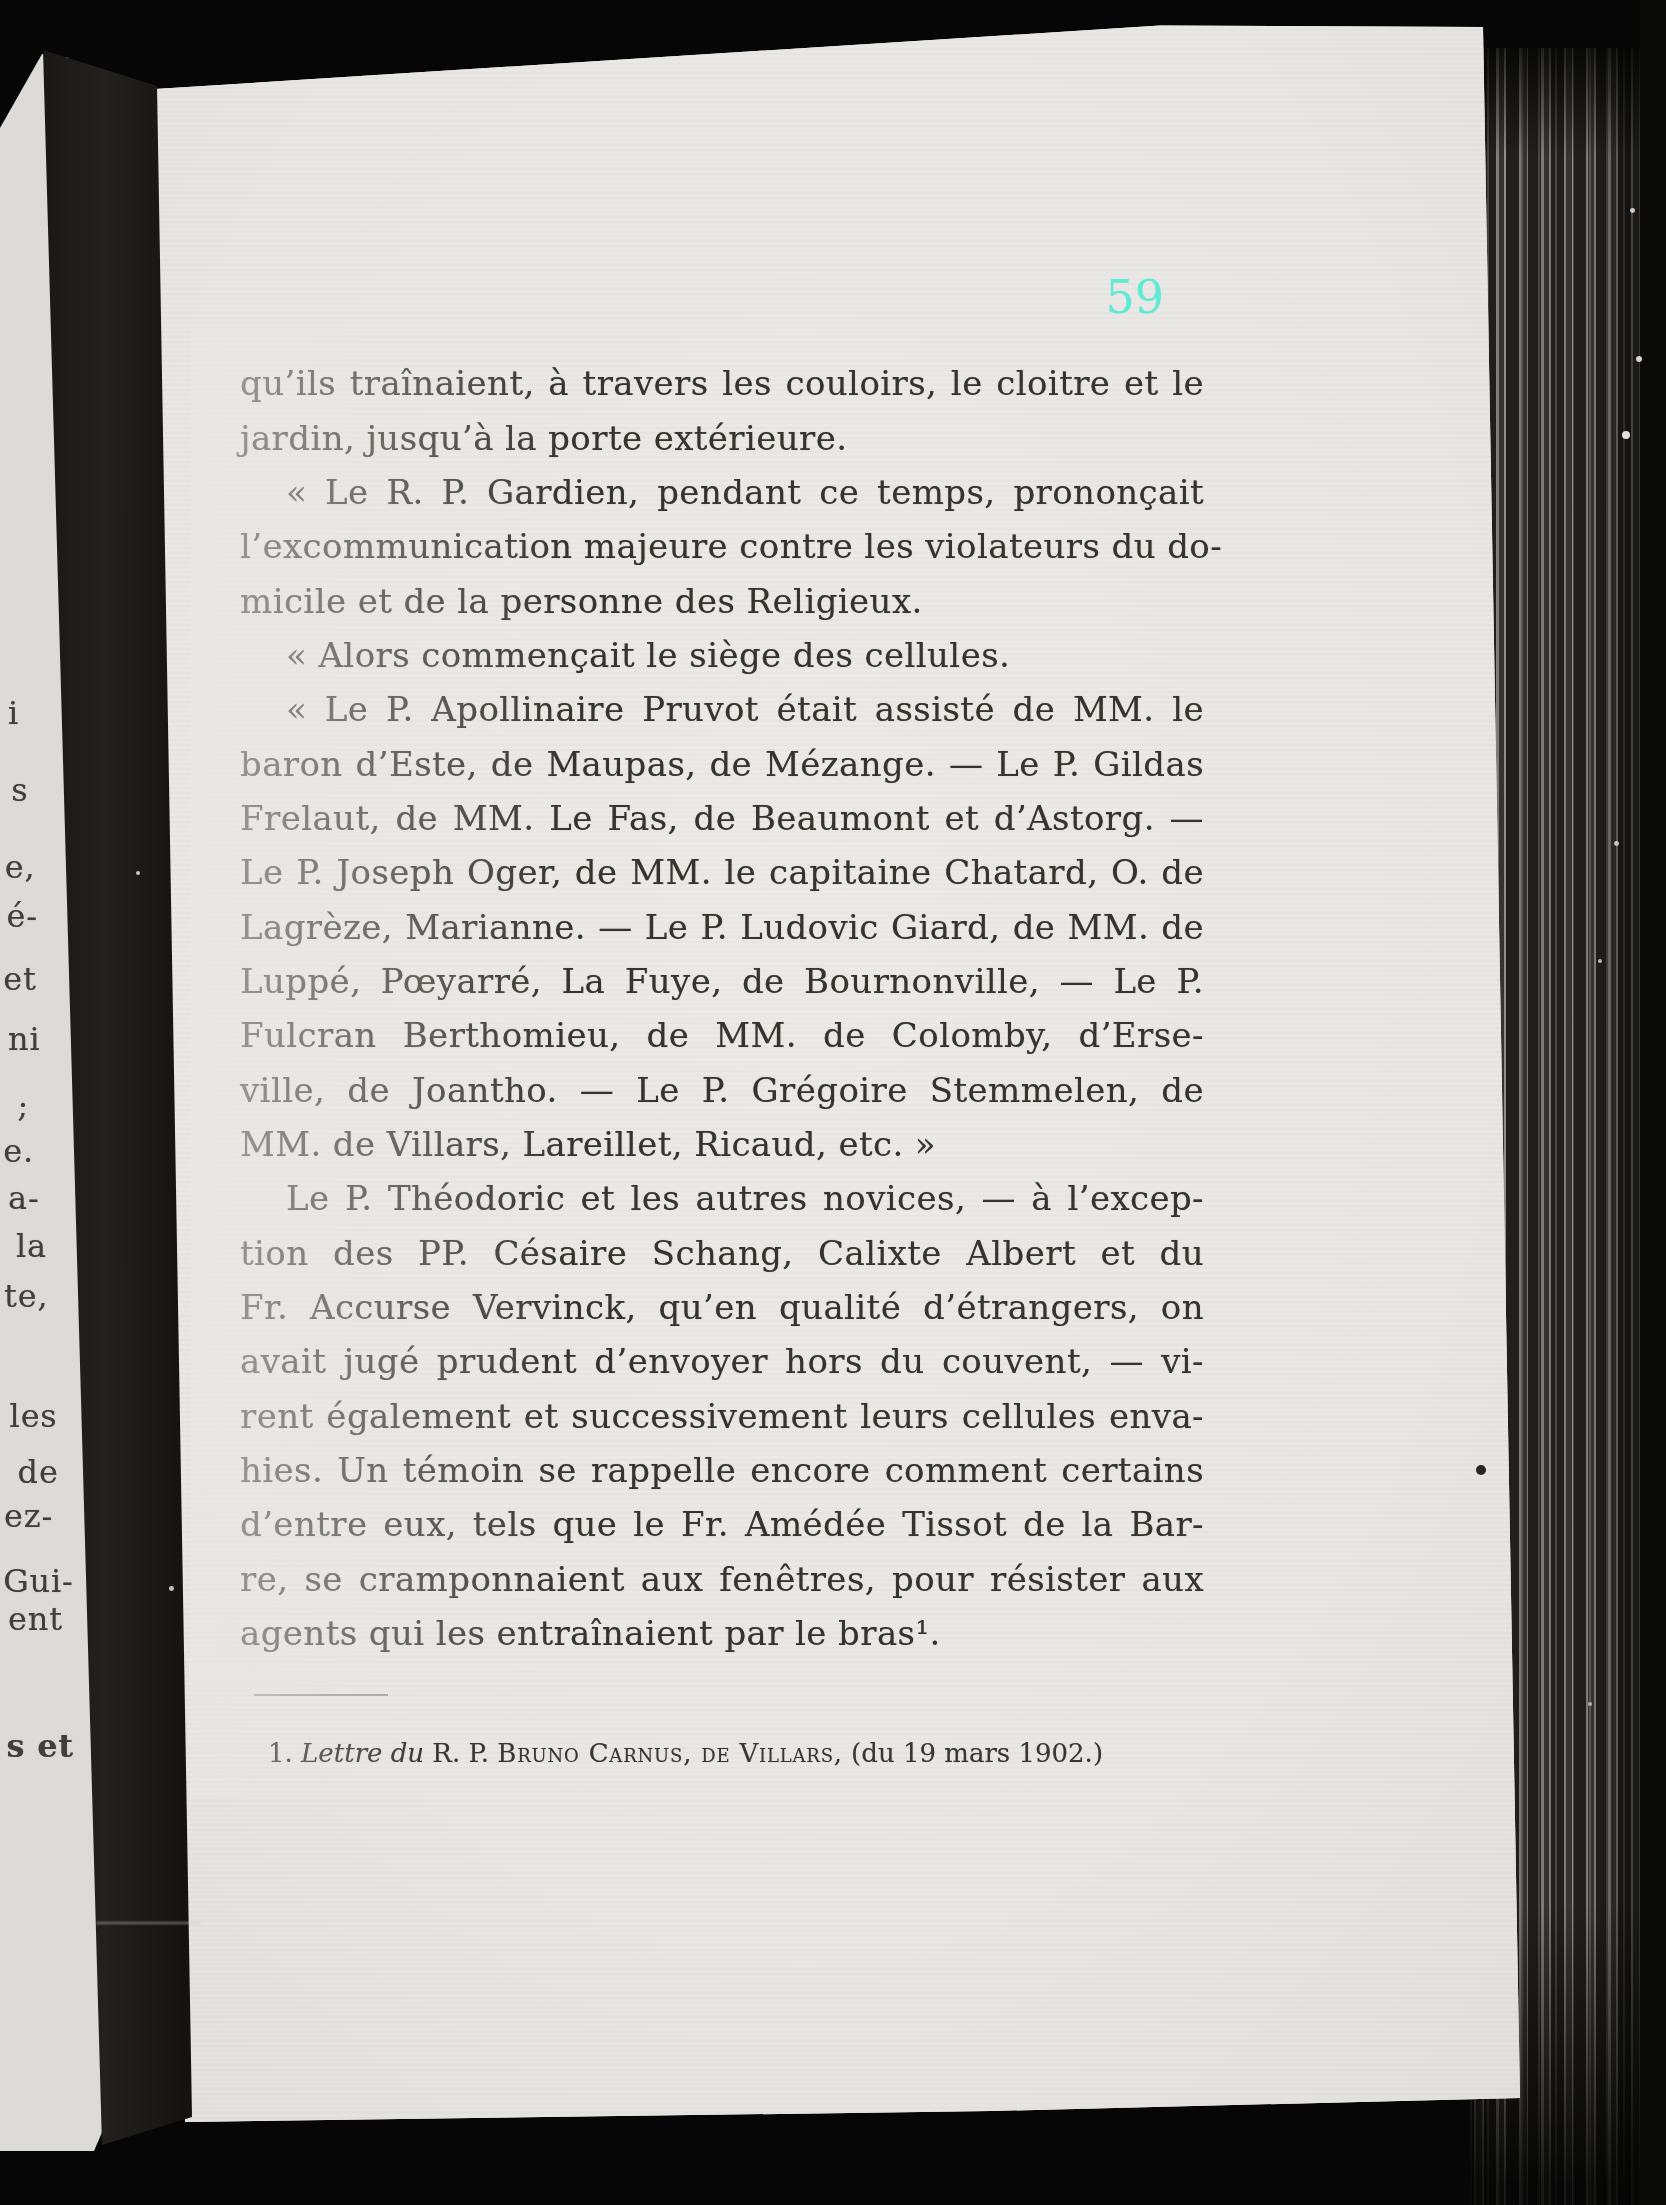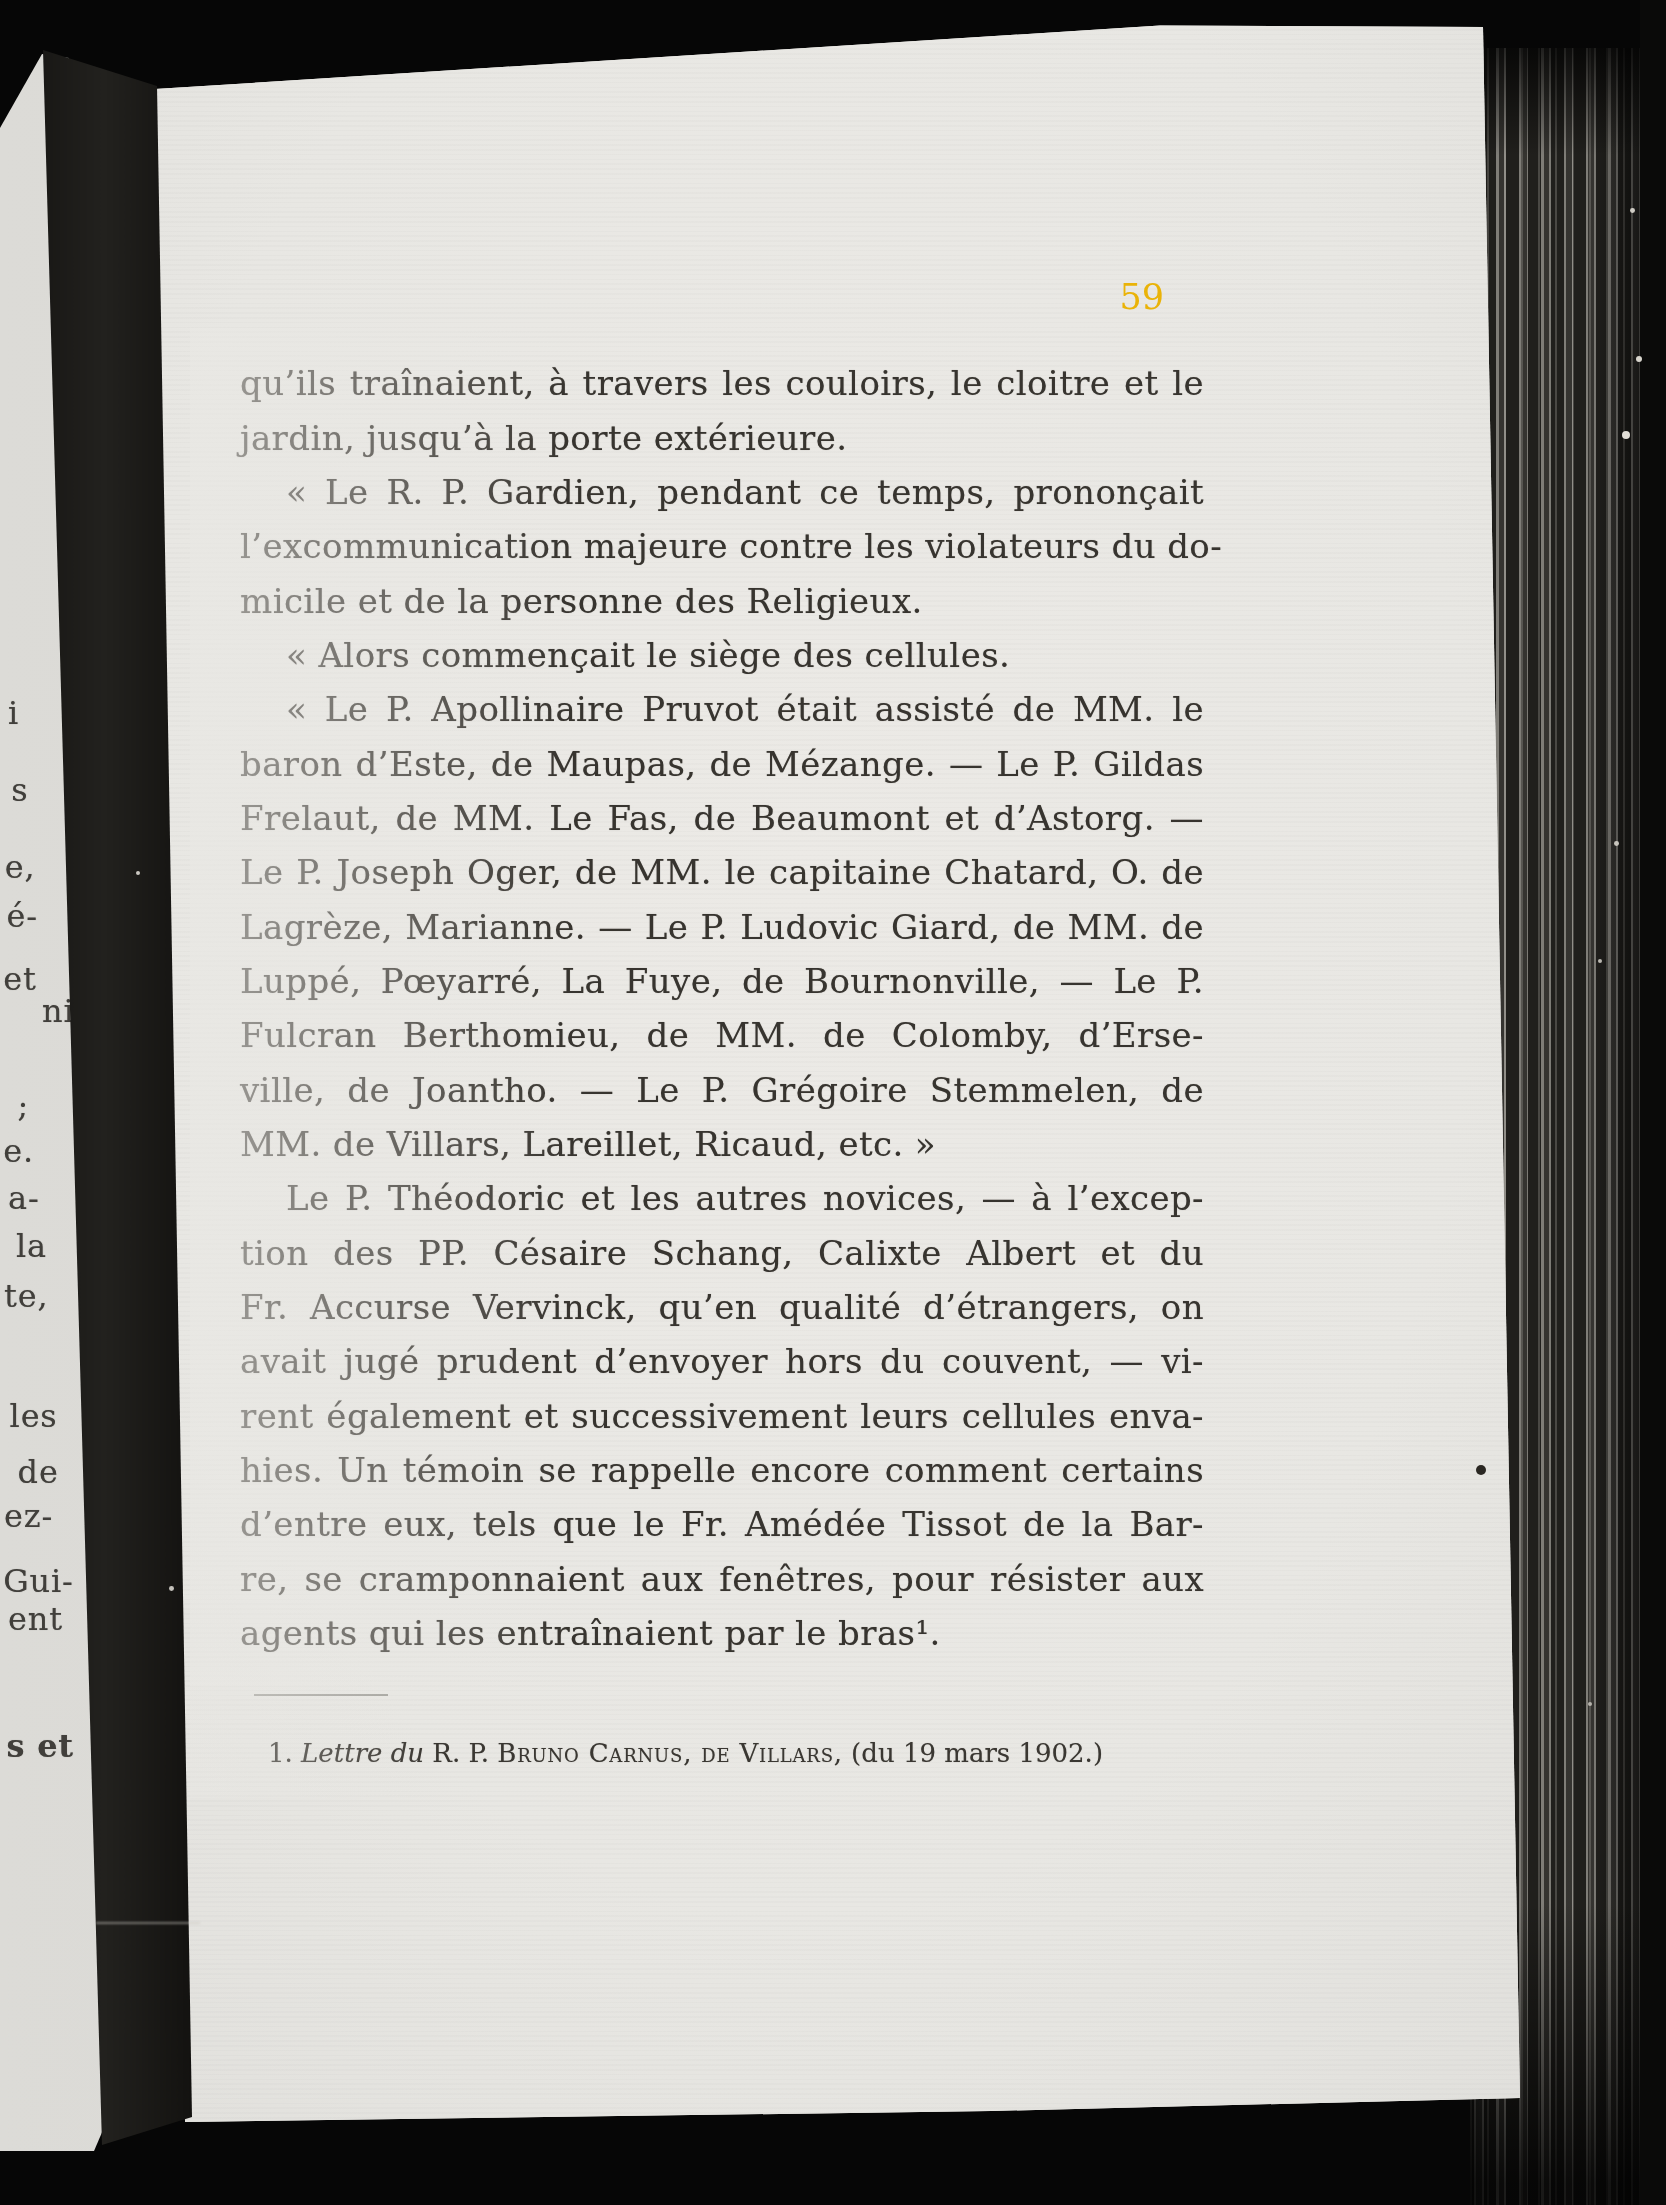--- a/index.html
+++ b/index.html
@@ -40,21 +40,21 @@
     clip-path:polygon(43px 50px,157px 86px,192px 2117px,102px 2145px);}
   #gutter-scratch{position:absolute;left:96px;top:1922px;width:104px;height:2.4px;
     background:rgba(205,202,196,.5);filter:blur(0.8px);}
 
   
   #content{position:absolute;left:0;top:0;width:1667px;height:2205px;color:#37342f;}
   #running-head{position:absolute;left:240px;top:276px;width:964px;height:48px;line-height:48px;
     text-align:center;font-size:30px;letter-spacing:4.8px;word-spacing:10.4px;color:#3f3c37;
     text-shadow:0 0 1.6px rgba(63,60,55,.35);}
   #folio{position:absolute;left:240px;top:273px;width:924px;height:48px;line-height:48px;
-    text-align:right;font-size:35px;color:#eab308;}
+    text-align:right;font-size:46px;color:#5eead4;}
   .line{position:absolute;left:240px;width:964px;height:54px;line-height:54px;font-size:34px;
     text-align:justify;text-align-last:justify;white-space:nowrap;letter-spacing:0.4px;
     text-shadow:0 0 0.8px rgba(55,52,47,.45);box-sizing:border-box;}
   .line.end{text-align:left;text-align-last:left;}
   .line.indent{padding-left:46px;}
   #footnote-rule{position:absolute;left:254px;top:1694px;width:134px;height:2.4px;
     background:rgba(92,89,83,.45);}
   #footnote{position:absolute;left:268px;top:1731px;width:943px;height:45px;line-height:45px;
     font-size:26px;color:#3a3732;text-shadow:0 0 0.8px rgba(58,55,50,.4);white-space:nowrap;}
   #footnote .it{font-style:italic;}
@@ -76,21 +76,21 @@
   <div id="fore-edge"></div>
   <div id="fore-edge-void"></div>
 
   <div id="left-strip"></div>
   <div id="fragments">
       <div class="fragment" style="left: 8px; top: 694px;">i</div>
       <div class="fragment" style="left: 11.2px; top: 771px;">s</div>
       <div class="fragment" style="left: 4.8px; top: 848px;">e,</div>
       <div class="fragment" style="left: 6.4px; top: 897px;">é-</div>
       <div class="fragment" style="left: 3.2px; top: 960px;">et</div>
-      <div class="fragment" style="left: 8px; top: 992px; margin-left: 34px;">ni</div>
+      <div class="fragment" style="left: 8px; top: 1020px;">ni</div>
       <div class="fragment" style="left: 17.6px; top: 1087px;">;</div>
       <div class="fragment" style="left: 3.2px; top: 1132px;">e.</div>
       <div class="fragment" style="left: 8px; top: 1179px;">a-</div>
       <div class="fragment" style="left: 16px; top: 1227px;">la</div>
       <div class="fragment" style="left: 4px; top: 1277px;">te,</div>
       <div class="fragment" style="left: 9.6px; top: 1397px;">les</div>
       <div class="fragment" style="left: 17.6px; top: 1453px;">de</div>
       <div class="fragment" style="left: 4px; top: 1497px;">ez-</div>
       <div class="fragment" style="left: 8px; top: 1600px;">ent</div>
       <div class="fragment" style="left: 3.2px; top: 1562px;">Gui-</div>

